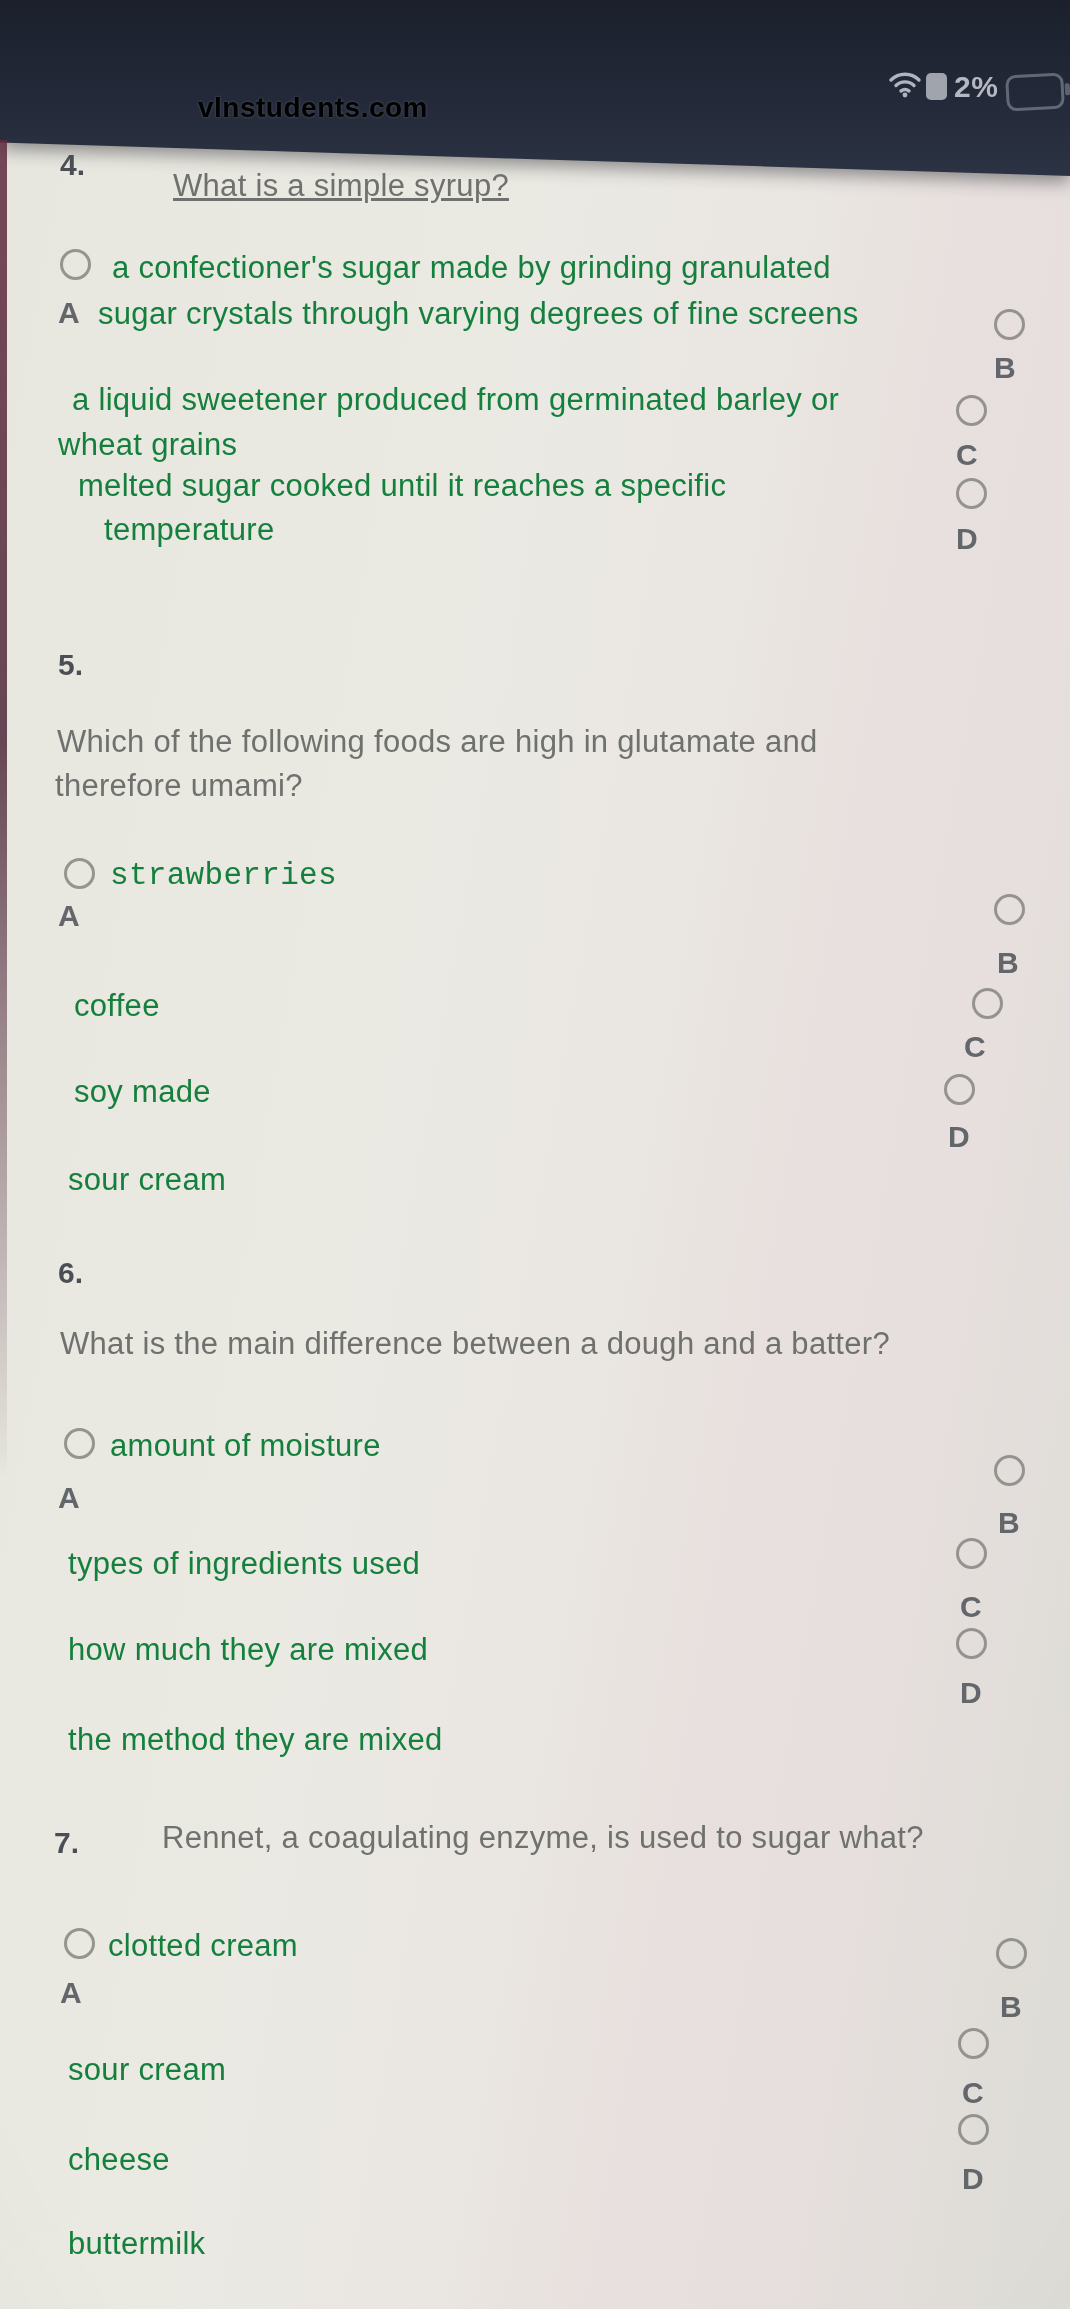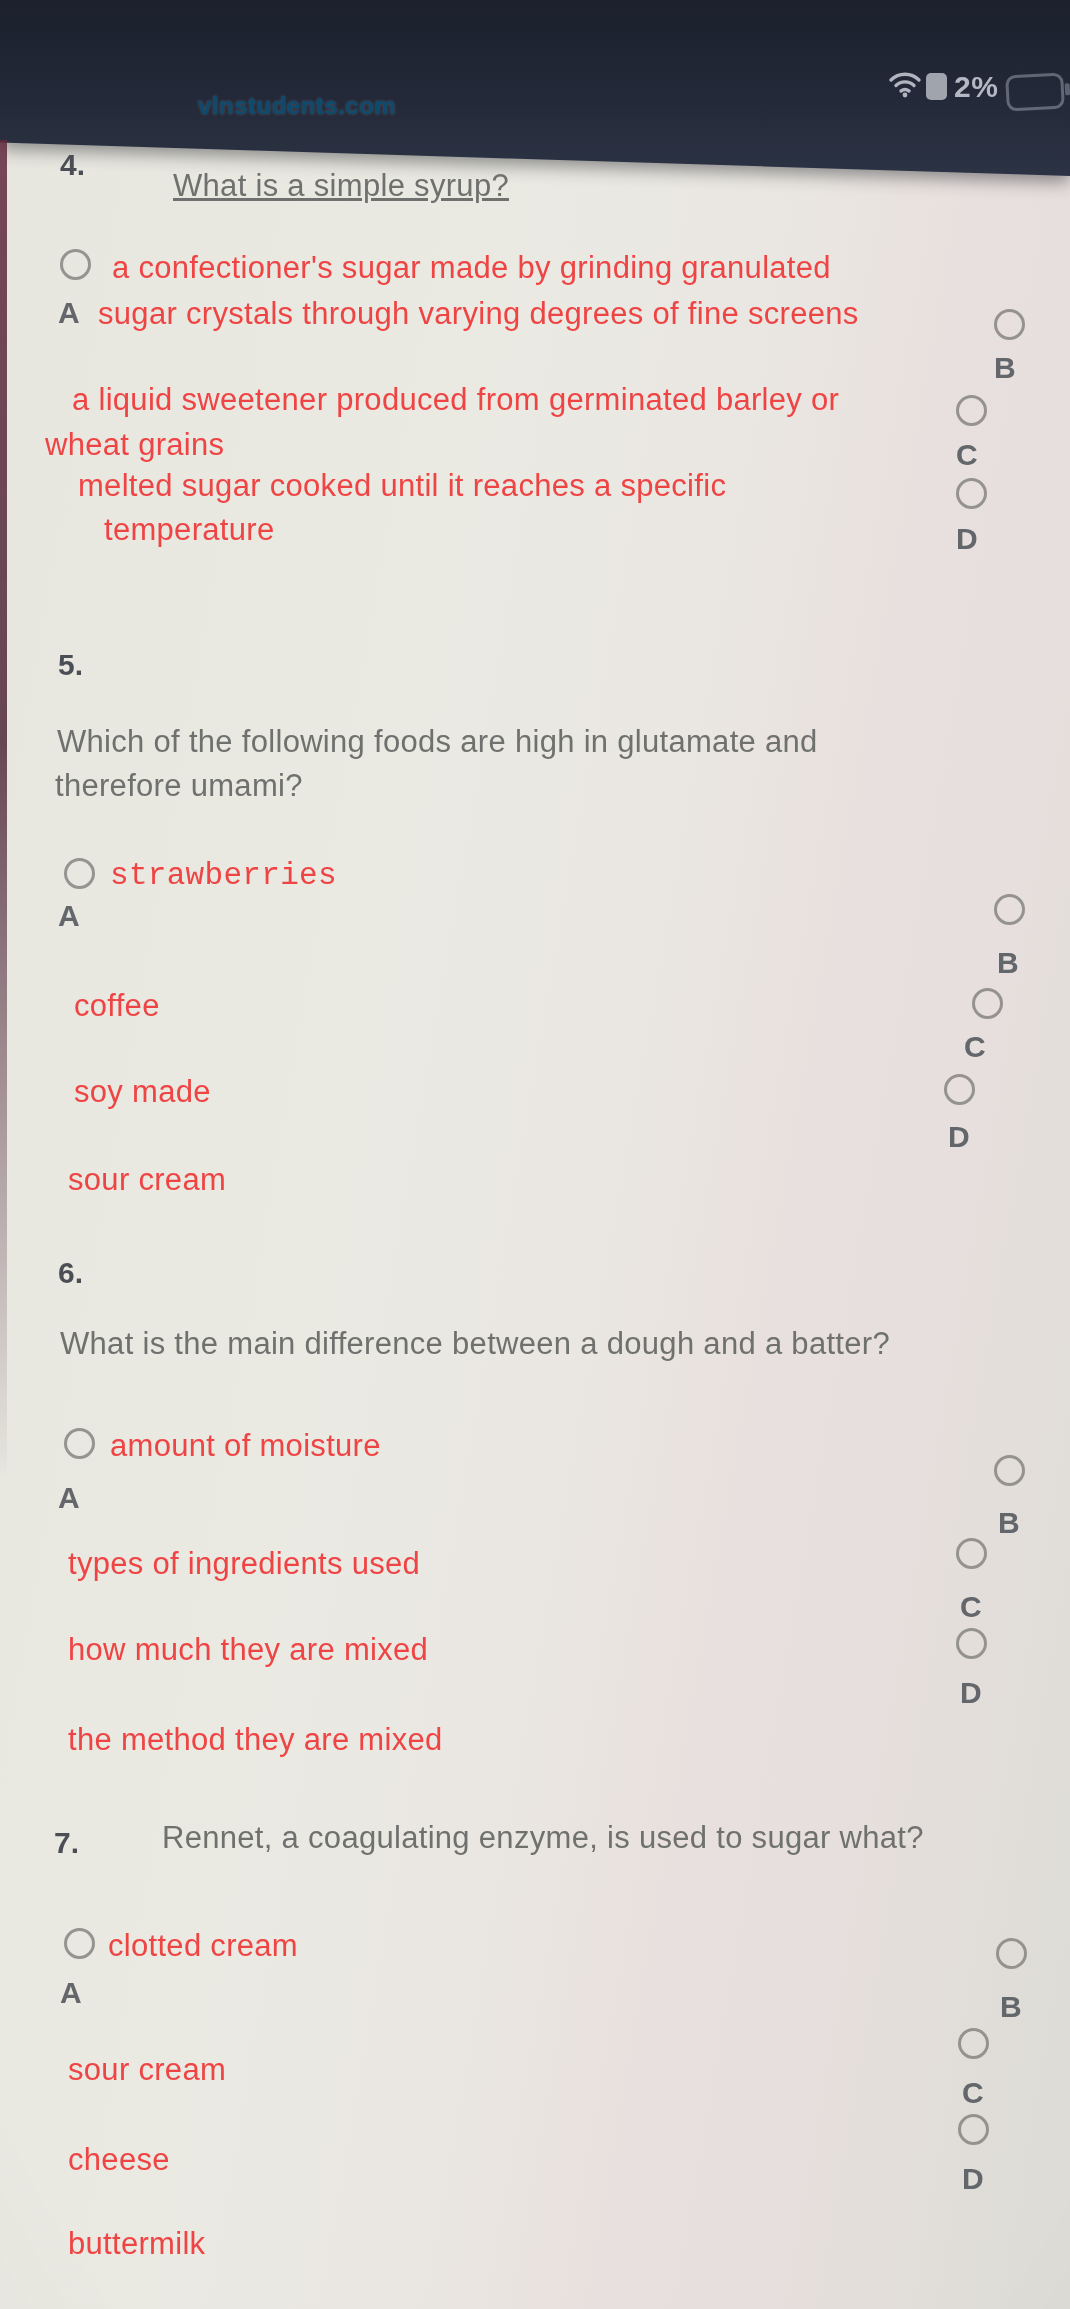--- a/index.html
+++ b/index.html
@@ -10,34 +10,34 @@
   
   #page::after{content:"";position:absolute;inset:0;pointer-events:none;
        background:radial-gradient(130% 120% at 52% 45%, rgba(0,0,0,0) 55%, rgba(40,42,52,0.10) 100%);}
   #page::before{content:"";position:absolute;left:0;top:140px;width:7px;height:1340px;z-index:5;
        background:linear-gradient(180deg,rgba(96,42,62,0.85) 0%,rgba(70,30,48,0.8) 45%,rgba(70,30,48,0) 100%);}
   .header-shadow{position:absolute;left:0;top:0;width:1070px;height:200px;
        filter:drop-shadow(0 6px 9px rgba(15,17,24,0.45));z-index:2;}
   .header{position:absolute;left:0;top:0;width:1070px;height:176px;
        background:linear-gradient(180deg,#1b202c 0%,#232938 55%,#2c3344 100%);
        clip-path:polygon(0 0,100% 0,100% 100%,0 81%);}
-  .url{position:absolute;left:198px;top:92px;font-size:24px;font-weight:600;
-       color:#0c4a6e;letter-spacing:0.5px;text-shadow:0 0 3px rgba(170,175,185,0.35);}
+  .url{position:absolute;left:198px;top:92px;font-size:28px;font-weight:600;
+       color:#000000;letter-spacing:0.5px;text-shadow:0 0 3px rgba(170,175,185,0.35);}
   .sb-text{position:absolute;left:954px;top:70px;font-size:30px;font-weight:700;
        color:#b4b8c2;letter-spacing:0.5px;}
   .wifi{position:absolute;left:888px;top:68px;}
   .sbsq{position:absolute;left:926px;top:73px;width:21px;height:27px;border-radius:5px;
        background:#b6bac2;opacity:0.85;}
   .batt{position:absolute;left:1006px;top:74px;width:52px;height:30px;border:3px solid rgba(150,156,168,0.55);
        border-radius:10px;transform:rotate(-3deg);}
   .batt::after{content:"";position:absolute;right:-9px;top:8px;width:5px;height:12px;
        background:rgba(150,156,168,0.5);border-radius:2px;}
   .qnum{position:absolute;font-size:30px;font-weight:700;color:#4b4f55;white-space:nowrap;z-index:3;}
   .qtext{position:absolute;font-size:31px;color:#6f716f;white-space:nowrap;letter-spacing:0.3px;z-index:3;}
-  .opt{position:absolute;font-size:31px;color:#ef4444;white-space:nowrap;letter-spacing:0.3px;z-index:3;}
+  .opt{position:absolute;font-size:31px;color:#15803d;white-space:nowrap;letter-spacing:0.3px;z-index:3;}
   .letter{position:absolute;font-size:30px;font-weight:600;color:#63666a;z-index:3;}
   .radio{position:absolute;width:31px;height:31px;box-sizing:border-box;
        border:3px solid rgba(128,128,124,0.8);border-radius:50%;z-index:3;background:transparent;}
 </style>
 </head>
 <body>
 
 <div id="page">
 
   <div class="header-shadow">
@@ -60,21 +60,21 @@
   <div class="qtext" style="left:173px;top:168px;text-decoration:underline;">What is a simple syrup?</div>
 
   <span class="radio" style="left:60px;top:249px;"></span>
   <div class="opt" style="left:112px;top:250px;">a confectioner's sugar made by grinding granulated</div>
   <div class="letter" style="left:58px;top:296px;font-weight:700;">A</div>
   <div class="opt" style="left:98px;top:296px;">sugar crystals through varying degrees of fine screens</div>
 
   <span class="radio" style="left:994px;top:309px;"></span>
   <div class="letter" style="left:994px;top:351px;">B</div>
   <div class="opt" style="left:72px;top:382px;">a liquid sweetener produced from germinated barley or</div>
-  <div class="opt" style="left:45px;top:427px;text-align:center;">wheat grains</div>
+  <div class="opt" style="left:58px;top:427px;text-align:center;">wheat grains</div>
 
   <span class="radio" style="left:956px;top:395px;"></span>
   <div class="letter" style="left:956px;top:438px;">C</div>
   <div class="opt" style="left:78px;top:468px;">melted sugar cooked until it reaches a specific</div>
   <div class="opt" style="left:64px;top:512px;margin-left:40px;">temperature</div>
 
   <span class="radio" style="left:956px;top:478px;"></span>
   <div class="letter" style="left:956px;top:522px;">D</div>
 
   <div class="qnum" style="left:58px;top:648px;">5.</div>

